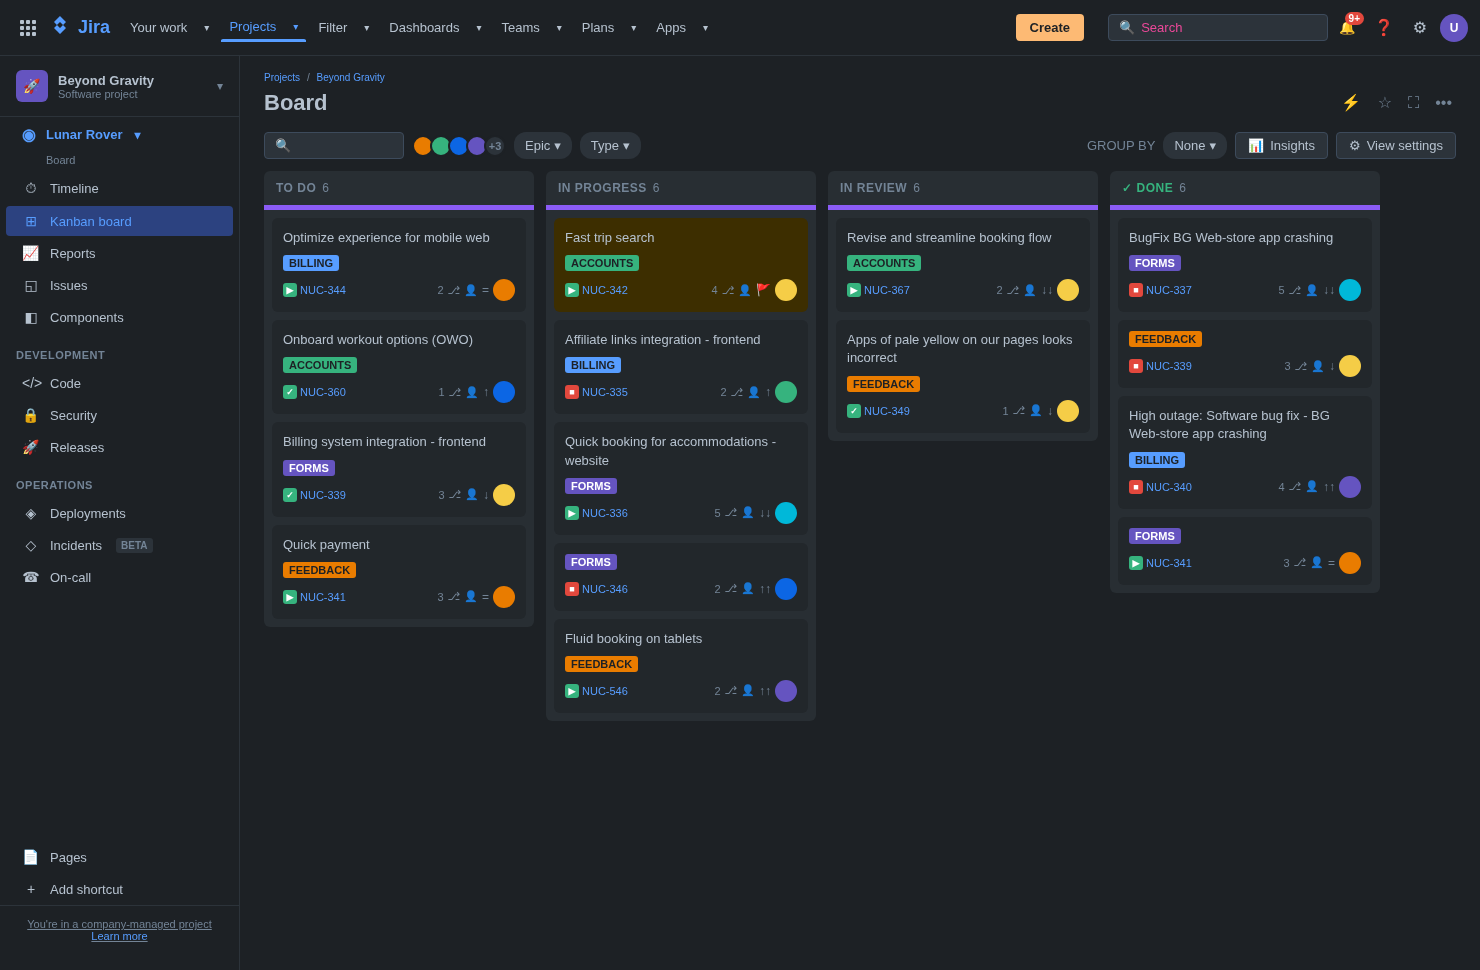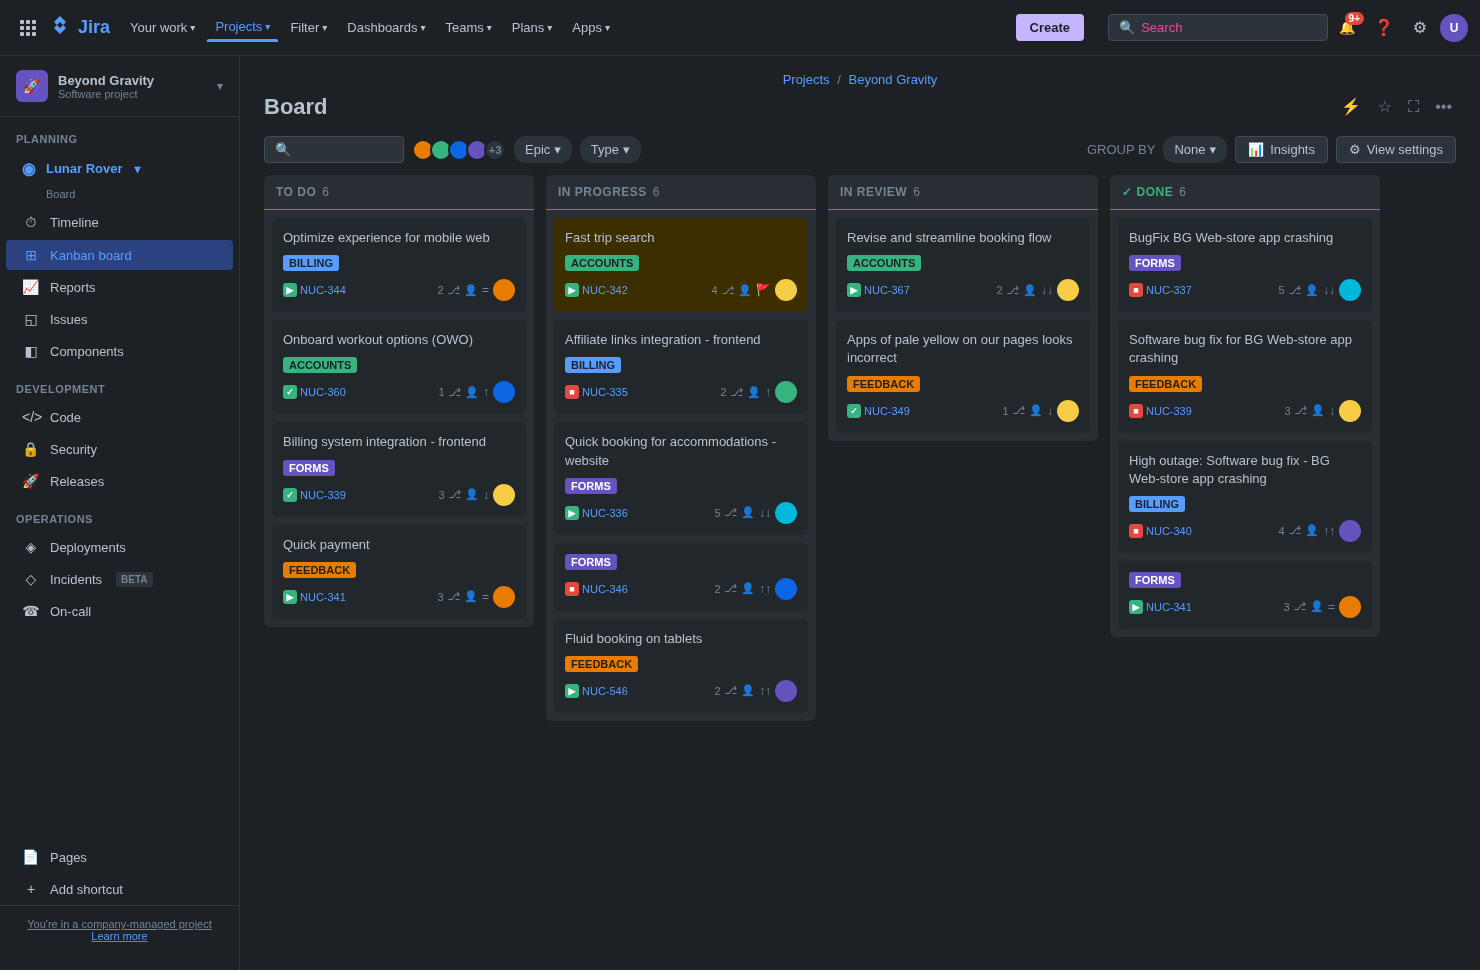--- a/index.html
+++ b/index.html
@@ -2,25 +2,25 @@
 <html><head>
   <meta charset="utf-8">
   <style>
     * { box-sizing: border-box; margin: 0; padding: 0; }
     body { font-family: -apple-system, BlinkMacSystemFont, 'Segoe UI', sans-serif; background: #1d2125; color: #b6c2cf; font-size: 13px; display: flex; flex-direction: column; height: 970px; overflow: hidden; }
 
     
     .topnav { background: #1d2125; border-bottom: 1px solid #2c333a; display: flex; align-items: center; padding: 0 12px; height: 56px; flex-shrink: 0; gap: 4px; }
     .topnav-logo { display: flex; align-items: center; gap: 6px; color: #579dff; font-weight: 700; font-size: 18px; margin-right: 8px; }
     .topnav-logo svg { width: 24px; height: 24px; }
-    .nav-btn { background: none; border: none; color: #b6c2cf; cursor: pointer; padding: 6px 8px; border-radius: 4px; font-size: 13px; display: flex; align-items: center; gap: 3px; }
+    .nav-btn { background: none; border: none; color: #b6c2cf; cursor: pointer; padding: 6px 8px; border-radius: 4px; font-size: 13px; display: flex; align-items: center; gap: 17px; }
     .nav-btn.active { color: #579dff; border-bottom: 2px solid #579dff; border-radius: 0; }
     .nav-chevron { font-size: 10px; }
     .nav-spacer { flex: 1; }
-    .create-btn { background: #c4b5fd; color: #1d2125; border: none; border-radius: 4px; padding: 6px 14px; font-weight: 600; font-size: 13px; cursor: pointer; }
+    .create-btn { background: #fdba74; color: #1d2125; border: none; border-radius: 4px; padding: 6px 14px; font-weight: 600; font-size: 13px; cursor: pointer; }
     .search-box { background: #2c333a; border: 1px solid #3d4b5c; border-radius: 4px; display: flex; align-items: center; padding: 5px 10px; gap: 6px; color: #8c9bab; width: 220px; cursor: pointer; font-size: 13px; }
     .topnav-icons { display: flex; align-items: center; gap: 4px; }
     .topnav-icon-btn { background: none; border: none; color: #b6c2cf; cursor: pointer; padding: 6px; border-radius: 50%; width: 32px; height: 32px; display: flex; align-items: center; justify-content: center; position: relative; }
     .notif-badge { position: absolute; top: 0; right: 0; background: #e2483d; color: white; border-radius: 8px; font-size: 10px; padding: 1px 4px; font-weight: 700; }
     .avatar-circle { width: 28px; height: 28px; border-radius: 50%; background: #6554c0; display: flex; align-items: center; justify-content: center; color: white; font-size: 12px; font-weight: 600; cursor: pointer; }
     .app-switcher { display: grid; grid-template-columns: 1fr 1fr 1fr; gap: 2px; width: 16px; }
     .app-dot { width: 4px; height: 4px; background: #b6c2cf; border-radius: 1px; }
 
     
     .main-layout { display: flex; flex: 1; overflow: hidden; }
@@ -41,21 +41,21 @@
     .sidebar-dropdown .chevron { font-size: 12px; margin-left: 2px; }
     .board-label { font-size: 11px; color: #738496; padding: 2px 16px 6px 46px; }
     .beta-badge { background: #2c333a; color: #738496; font-size: 10px; padding: 2px 5px; border-radius: 3px; margin-left: 4px; font-weight: 600; }
     .sidebar-footer { padding: 12px 16px; margin-top: auto; border-top: 1px solid #2c333a; }
     .sidebar-footer-text { color: #738496; font-size: 11px; text-align: center; text-decoration: underline; }
     .sidebar-footer-link { color: #579dff; cursor: pointer; }
 
     
     .content { flex: 1; overflow: auto; background: #1d2125; }
     .content-header { padding: 16px 24px 0; }
-    .breadcrumb { color: #738496; font-size: 13px; margin-bottom: 6px; text-align: center; }
+    .breadcrumb { color: #738496; font-size: 10px; margin-bottom: 6px; }
     .breadcrumb a { color: #579dff; cursor: pointer; text-decoration: none; }
     .breadcrumb span { margin: 0 4px; }
     .page-title { color: #b6c2cf; font-size: 22px; font-weight: 600; margin-bottom: 16px; display: flex; align-items: center; justify-content: space-between; }
     .page-title-actions { display: flex; gap: 8px; align-items: center; }
     .title-icon-btn { background: none; border: none; color: #738496; cursor: pointer; padding: 4px; border-radius: 4px; font-size: 16px; }
 
     
     .board-toolbar { padding: 0 24px 12px; display: flex; align-items: center; gap: 8px; flex-wrap: wrap; }
     .toolbar-search { background: #2c333a; border: 1px solid #3d4b5c; border-radius: 4px; display: flex; align-items: center; padding: 5px 10px; gap: 6px; color: #8c9bab; width: 140px; }
     .toolbar-search input { background: none; border: none; color: #b6c2cf; font-size: 13px; width: 100%; outline: none; }
@@ -65,21 +65,21 @@
     .av-count { background: #2c333a; color: #738496; font-size: 11px; font-weight: 600; display: flex; align-items: center; justify-content: center; }
     .filter-btn { background: #2c333a; border: 1px solid transparent; border-radius: 12px; color: #b6c2cf; cursor: pointer; padding: 5px 10px; font-size: 13px; display: flex; align-items: center; gap: 4px; }
     .toolbar-spacer { flex: 1; }
     .group-by-label { color: #738496; font-size: 13px; }
     .insights-btn { background: #2c333a; border: 1px solid #3d4b5c; border-radius: 4px; color: #b6c2cf; cursor: pointer; padding: 5px 12px; font-size: 13px; display: flex; align-items: center; gap: 6px; }
     .view-settings-btn { background: #2c333a; border: 1px solid #3d4b5c; border-radius: 4px; color: #b6c2cf; cursor: pointer; padding: 5px 12px; font-size: 13px; display: flex; align-items: center; gap: 6px; }
 
     
     .board { display: flex; gap: 12px; padding: 0 24px 24px; overflow-x: auto; flex: 1; align-items: flex-start; }
     .column { background: #282e33; border-radius: 6px; width: 270px; flex-shrink: 0; display: flex; flex-direction: column; }
-    .col-header { display: flex; align-items: center; padding: 10px 12px; border-bottom: 1px solid #8b5cf6; }
+    .col-header { display: flex; align-items: center; padding: 10px 12px; border-bottom: 5px solid #8b5cf6; }
     .col-title { font-size: 12px; font-weight: 600; text-transform: uppercase; letter-spacing: 0.5px; color: #738496; }
     .col-title.done { color: #36b37e; }
     .col-count { color: #738496; font-size: 12px; margin-left: 6px; }
     .col-check { color: #36b37e; margin-right: 4px; }
     .col-cards { padding: 8px; display: flex; flex-direction: column; gap: 8px; overflow-y: auto; max-height: 800px; }
 
     
     .card { background: #22272b; border-radius: 6px; padding: 10px; cursor: pointer; border: 1px solid transparent; }
     .card.highlighted { background: #3d2e00; }
     .card-title { color: #b6c2cf; font-size: 13px; line-height: 1.4; margin-bottom: 8px; }
@@ -191,21 +191,20 @@
   <aside class="sidebar">
     <div class="sidebar-project">
       <div class="project-icon">🚀</div>
       <div class="project-info">
         <div class="project-name">Beyond Gravity</div>
         <div class="project-type">Software project</div>
       </div>
       <span class="project-chevron">▾</span>
     </div>
 
-    <div class="sidebar-section-label">PLANNING</div>
 
     <div class="sidebar-dropdown">
       <span style="font-size:16px;">◉</span>
       <span>Lunar Rover</span>
       <span class="chevron">▾</span>
     </div>
     <div class="board-label">Board</div>
 
     <div class="sidebar-item">
       <span class="item-icon">⏱</span>
@@ -566,21 +565,20 @@
         <div class="card-meta">
           <span class="card-num">5</span>
           <span style="font-size:11px;color:#738496;">⎇</span>
           <span style="font-size:11px;color:#738496;">👤</span>
           <span class="priority-icon" style="color:#738496;">↓↓</span>
           <div class="card-avatar av-sm-teal" style="width:22px;height:22px;border-radius:50%;display:inline-block;"></div>
         </div>
       </div>
     </div>
             <div class="card">
-      <div class="card-title">Software bug fix for BG Web-store app crashing</div>
       <span class="card-badge badge-feedback">FEEDBACK</span>
       <div class="card-footer">
         <div class="card-id">
           <span class="card-id-icon id-red">■</span>
           <span>NUC-339</span>
         </div>
         <div class="card-meta">
           <span class="card-num">3</span>
           <span style="font-size:11px;color:#738496;">⎇</span>
           <span style="font-size:11px;color:#738496;">👤</span>

